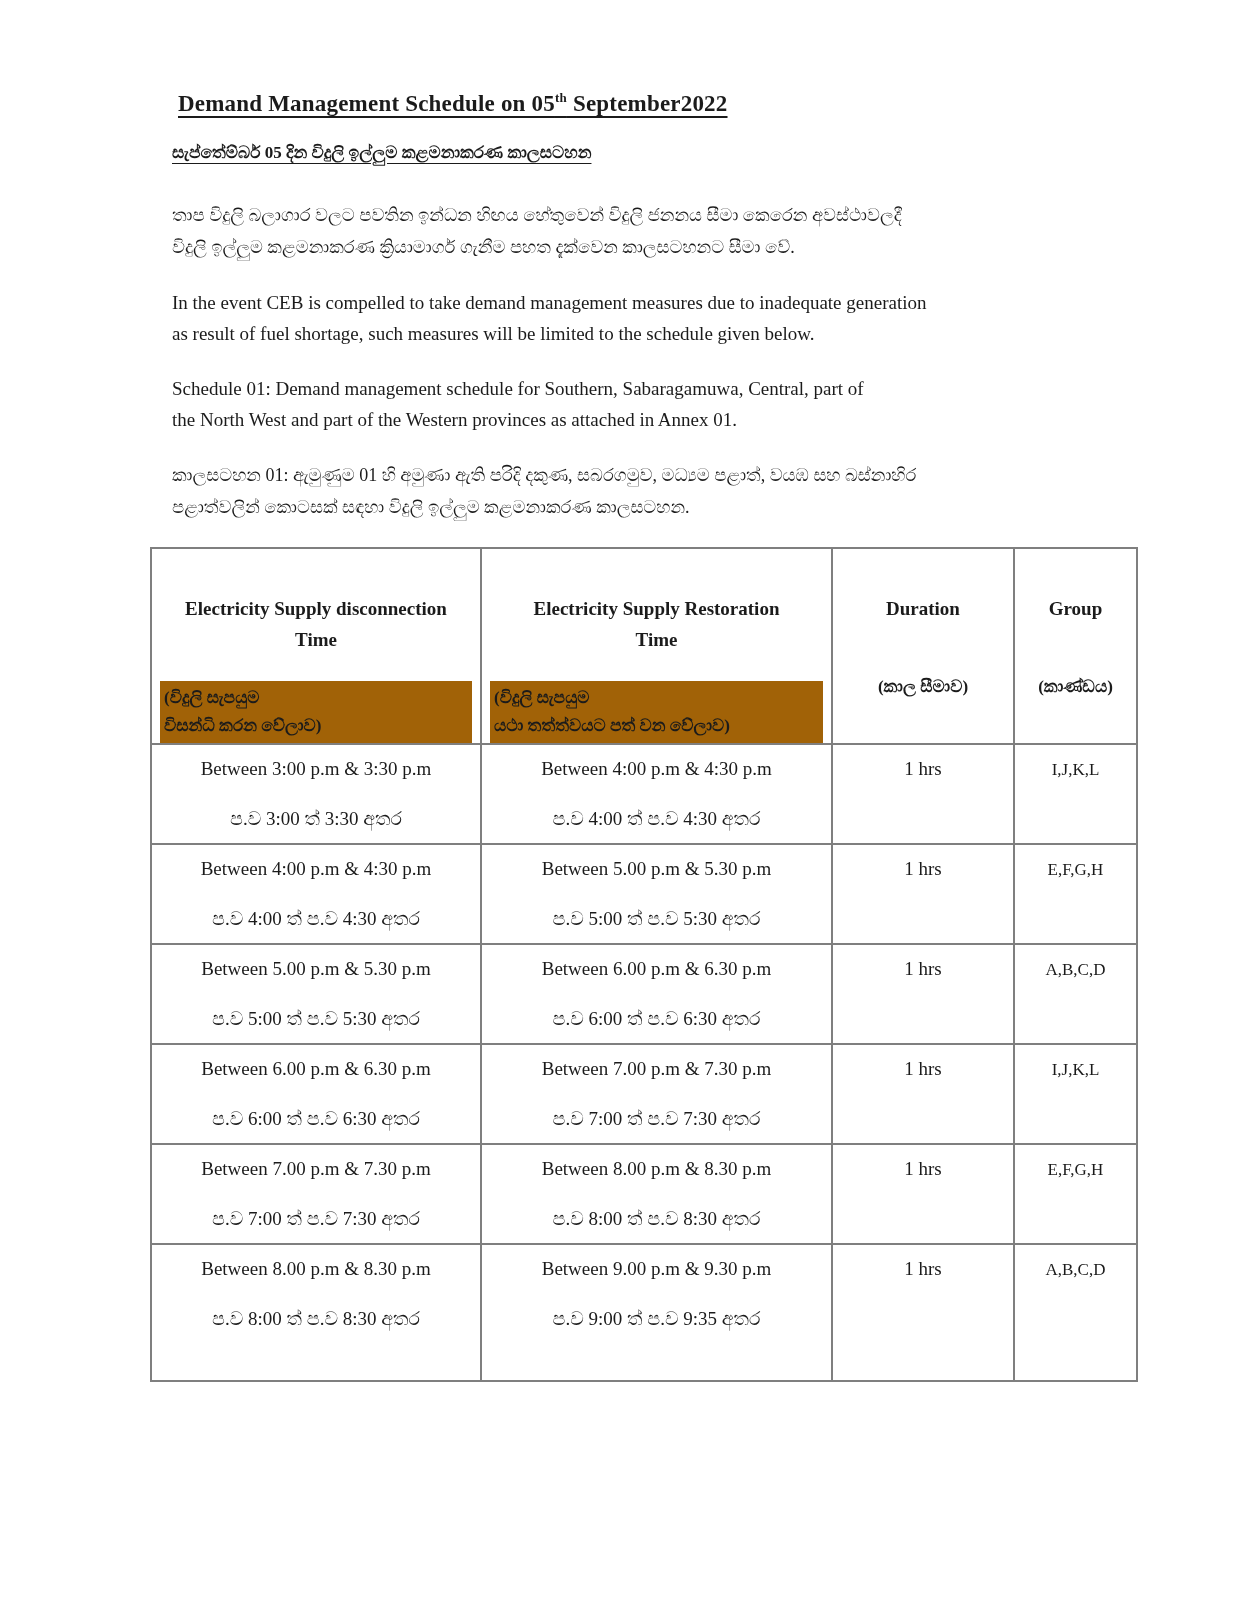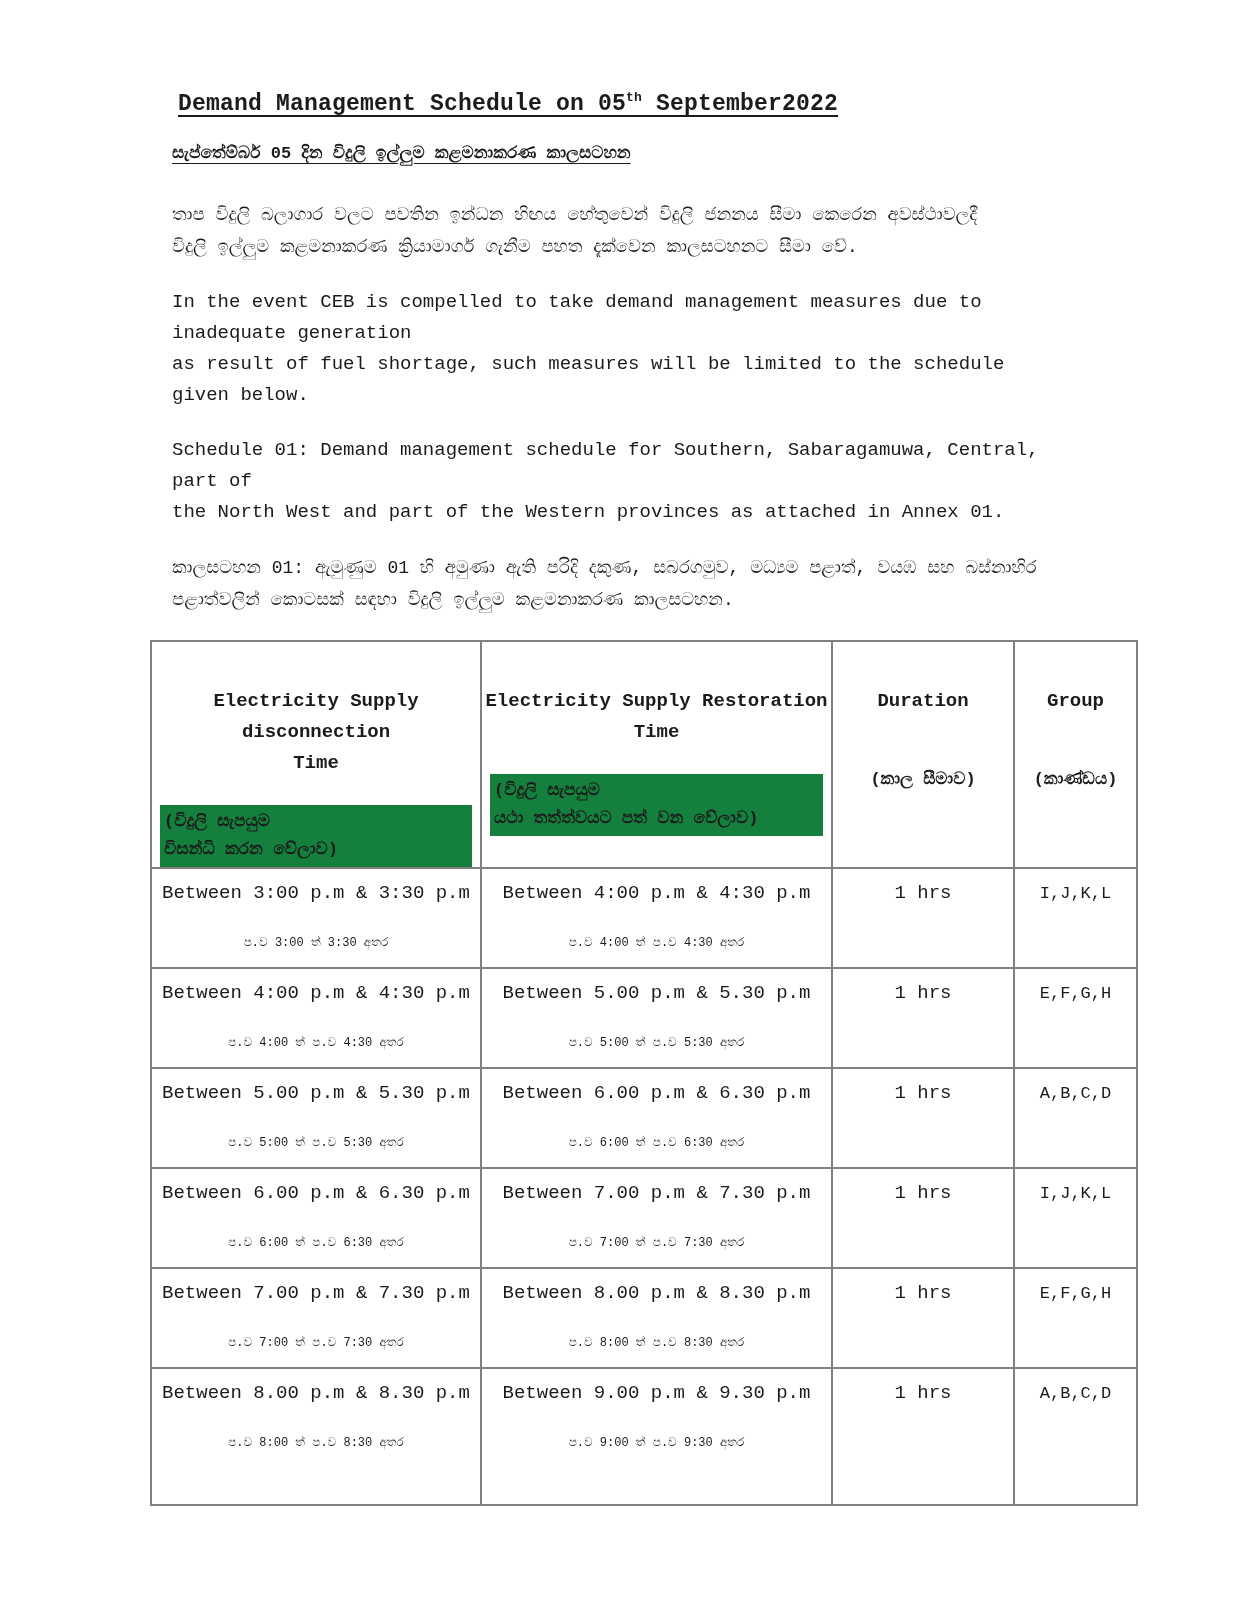--- a/index.html
+++ b/index.html
@@ -2,21 +2,21 @@
 <html><head>
 <meta charset="utf-8">
 <style>
   html,body{margin:0;padding:0;background:#ffffff;}
   .page{
     position:relative;
     width:1242px;
     height:1624px;
     background:#ffffff;
     color:#1b1b1b;
-    font-family:Liberation Mono, monospace;
+    font-family:Liberation Serif, serif;
     overflow:hidden;
   }
   .content{
     padding:90px 70px 0 172px;
     box-sizing:border-box;
   }
   .doc-title{
     font-size:23px;
     font-weight:bold;
     margin:0 0 26px 6px;
@@ -70,33 +70,33 @@
   }
   .th-si{
     margin:26px 8px 0 8px;
     font-size:17px;
     font-weight:bold;
     line-height:28px;
     text-align:left;
     white-space:pre-line;
     padding:3px 4px;
   }
-  .th-si.hl{background:#15803d;}
+  .th-si.hl{background:#a16207;}
   .th-si.center{
     text-align:center;
     margin-top:46px;
     background:none;
   }
   .cell-en{
     font-size:19px;
     padding-top:13px;
     line-height:22px;
   }
   .cell-si{
-    font-size:12px;
+    font-size:19px;
     margin-top:29px;
     line-height:20px;
   }
   .cell-duration{
     font-size:19px;
     padding-top:13px;
   }
   .cell-group{
     font-size:17px;
     padding-top:15px;
@@ -236,21 +236,21 @@
               <div class="cell-group">E,F,G,H</div>
             </td>
         </tr>
         <tr class="tall">
           <td>
             <div class="cell-en">Between 8.00 p.m &amp; 8.30 p.m</div>
             <div class="cell-si">ප.ව 8:00 ත් ප.ව 8:30 අතර</div>
           </td>
           <td>
             <div class="cell-en">Between 9.00 p.m &amp; 9.30 p.m</div>
-            <div class="cell-si">ප.ව 9:00 ත් ප.ව 9:30 අතර</div>
+            <div class="cell-si">ප.ව 9:00 ත් ප.ව 9:35 අතර</div>
           </td>
           <td>
               <div class="cell-duration">1 hrs</div>
             </td>
           <td>
               <div class="cell-group">A,B,C,D</div>
             </td>
         </tr>
       </tbody>
     </table>

